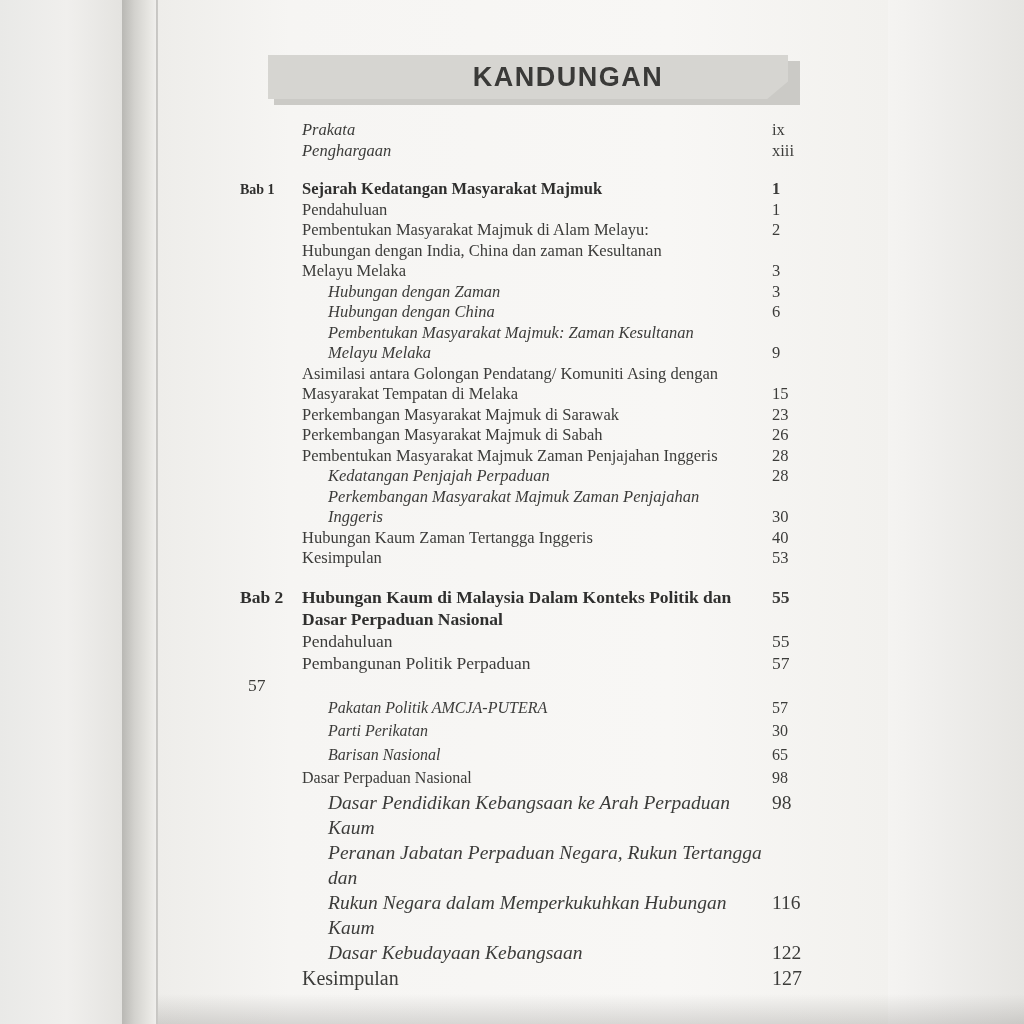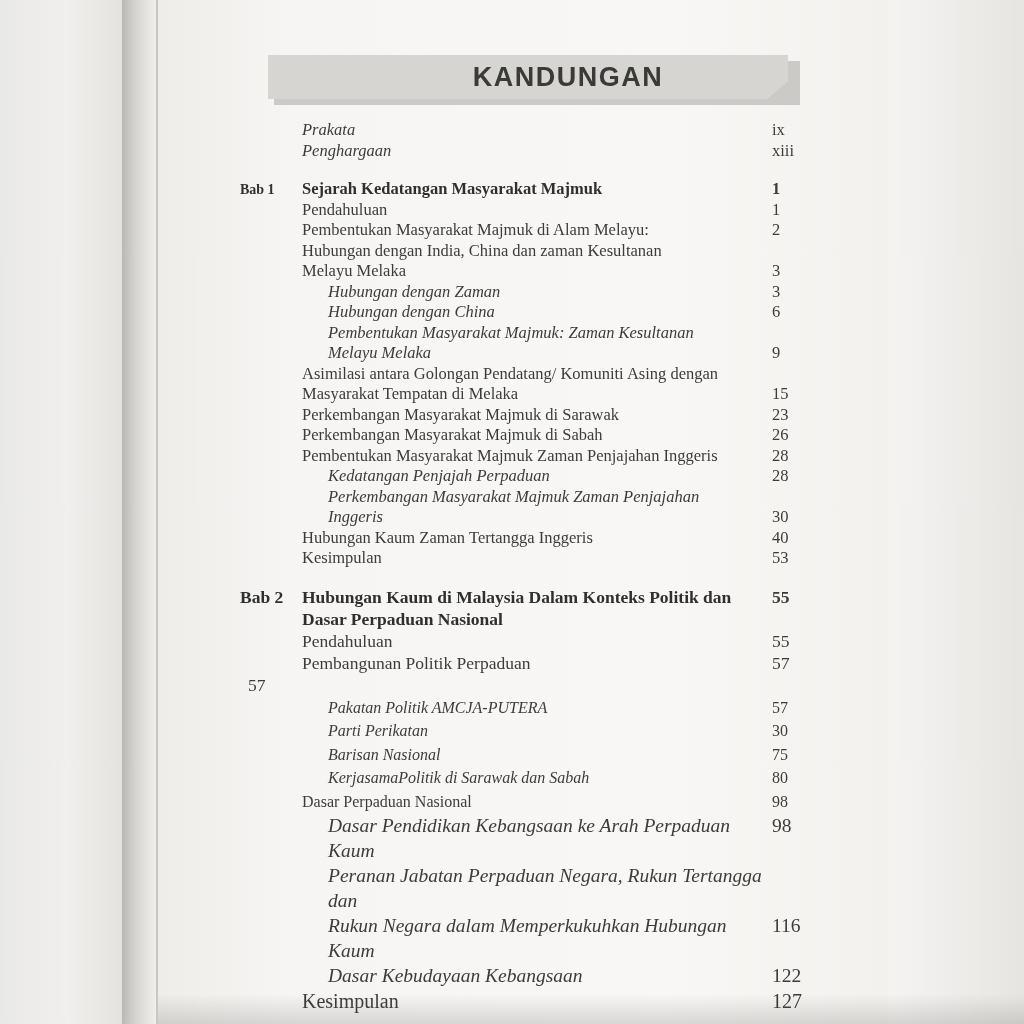--- a/index.html
+++ b/index.html
@@ -276,25 +276,21 @@
     <div class="row grow2">
         <div class="label lvl2">Pakatan Politik AMCJA-PUTERA</div>
         <div class="page-no">57</div>
       </div>
     <div class="row grow2">
         <div class="label lvl2">Parti Perikatan</div>
         <div class="page-no">30</div>
       </div>
     <div class="row grow2">
         <div class="label lvl2">Barisan Nasional</div>
-        <div class="page-no">75</div>
-      </div>
-    <div class="row grow2">
-        <div class="label lvl2">KerjasamaPolitik di Sarawak dan Sabah</div>
-        <div class="page-no">80</div>
+        <div class="page-no">65</div>
       </div>
     <div class="row grow2">
         <div class="label lvl1">Dasar Perpaduan Nasional</div>
         <div class="page-no">98</div>
       </div>
     <div class="row grow3">
         <div class="label lvl2">Dasar Pendidikan Kebangsaan ke Arah Perpaduan Kaum</div>
         <div class="page-no">98</div>
       </div>
     <div class="row grow3">

